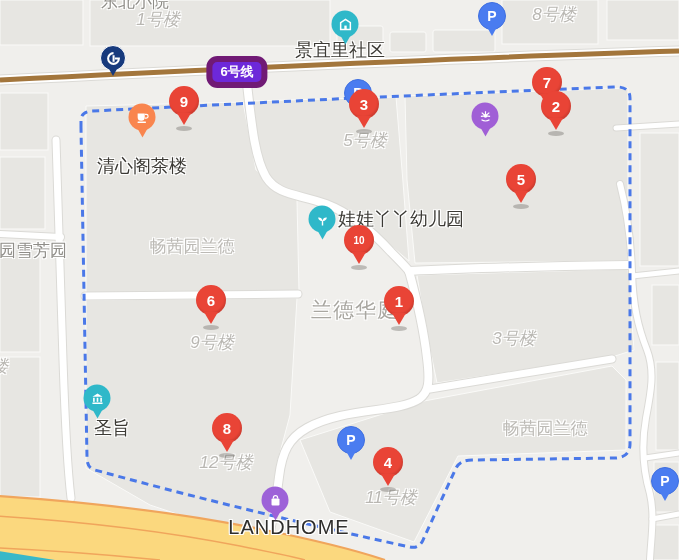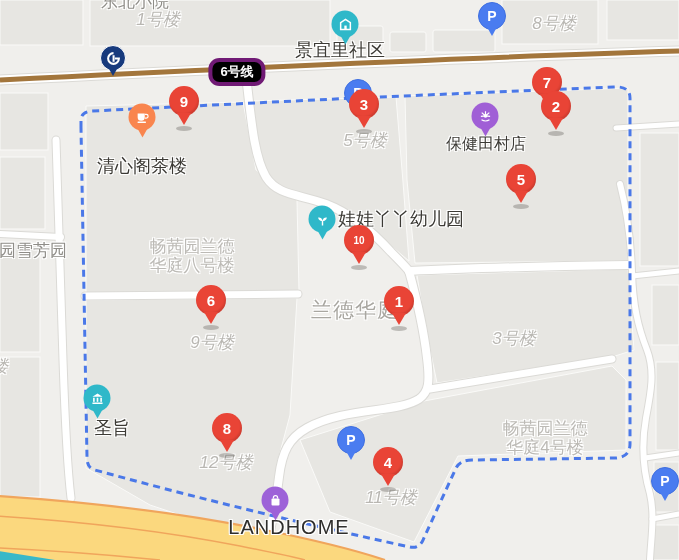--- a/index.html
+++ b/index.html
@@ -49,22 +49,22 @@
   .balloon.purple2{background:#9d62d8}.balloon.purple2::after{border-top-color:#9d62d8}
 
   
   .station{position:absolute;width:24px;height:24px;border-radius:50%;background:#173a7d;
          border:1.5px solid #fff;transform:translate(-50%,-50%);
          display:flex;align-items:center;justify-content:center;}
   .station::after{content:"";position:absolute;top:23px;left:50%;transform:translateX(-50%);
          border:4px solid transparent;border-top:7px solid #173a7d;border-bottom:0;}
 
   
-  .metro-badge{position:absolute;transform:translate(-50%,-50%);background:#000000;
-         border:4px solid #701a75;border-radius:11px;color:#fff;font-size:13px;font-weight:bold;
+  .metro-badge{position:absolute;transform:translate(-50%,-50%);background:#6d28d9;
+         border:6px solid #701a75;border-radius:11px;color:#fff;font-size:13px;font-weight:bold;
          padding:1px 8px;white-space:nowrap;}
 </style>
 </head>
 <body>
 
 <svg id="map" width="679" height="560" viewBox="0 0 679 560">
   <rect x="0" y="0" width="679" height="560" fill="#f0efec"></rect>
 
   <g fill="#e7e6e2" stroke="#fafaf8" stroke-width="1">
     <rect x="0" y="0" width="83" height="45"></rect>
@@ -132,42 +132,39 @@
   </g>
 
   <path d="M 0,80 C 200,70 450,58 679,51" fill="none" stroke="#a3763c" stroke-width="5"></path>
 
   <path d="M 81,128 L 81,120 Q 81,112 92,111 L 355,98 L 614,87 Q 630,86 630,98 L 630,444 Q 630,457 616,458
            L 472,460 Q 460,460 456,468 L 423,540 Q 419,549 410,547 Q 248,512 95,470 Q 87,468 87,458 Z" fill="none" stroke="#4a78e8" stroke-width="3" stroke-dasharray="7 5"></path>
 </svg>
 
 <div class="lbl a17" style="left:135px;top:-10px">东北小院</div>
 <div class="lbl g17" style="left:158px;top:8px">1号楼</div>
-<div class="lbl g17" style="left:554px;top:12px">8号楼</div>
+<div class="lbl g17" style="left:554px;top:3px">8号楼</div>
 <div class="lbl g17" style="left:365px;top:129px">5号楼</div>
 <div class="lbl g17" style="left:514px;top:327px">3号楼</div>
 <div class="lbl g17" style="left:212px;top:331px">9号楼</div>
 <div class="lbl g17" style="left:391px;top:486px">11号楼</div>
 <div class="lbl g17" style="left:226px;top:451px">12号楼</div>
 <div class="lbl a17" style="left:33px;top:239px">园雪芳园</div>
 <div class="lbl g17 noc" style="left:-9px;top:355px">楼</div>
 <div class="lbl g21" style="left:355px;top:296px">兰德华庭</div>
 <div class="lbl g18" style="left:192px;top:237px">
   <div>畅茜园兰德</div>
-  <div>华庭八号楼</div>
 </div>
 <div class="lbl g18" style="left:545px;top:419px">
   <div>畅茜园兰德</div>
-  <div>华庭4号楼</div>
 </div>
 
 <div class="lbl d18" style="left:340px;top:38px">景宜里社区</div>
 <div class="lbl d18" style="left:142px;top:154px">清心阁茶楼</div>
 <div class="lbl d17" style="left:486px;top:135px">
-  <div>保健田村店</div>
 </div>
 <div class="lbl d18 noc" style="left:338px;top:207px">娃娃丫丫幼儿园</div>
 <div class="lbl d18" style="left:112px;top:416px">圣旨</div>
 <div class="lbl d20" style="left:275px;top:516px">LANDHOME</div>
 
 <div class="metro-badge" style="left:237px;top:72px">6号线</div>
 <div class="station" style="left:113px;top:58px">
   <svg width="13" height="13" viewBox="0 0 14 14">
     <path d="M7,1.2 A5.8,5.8 0 1 0 12.8,7 L8.5,7" fill="none" stroke="#fff" stroke-width="2.2"></path>
     <rect x="6" y="3.5" width="2.2" height="7" fill="#fff"></rect>

